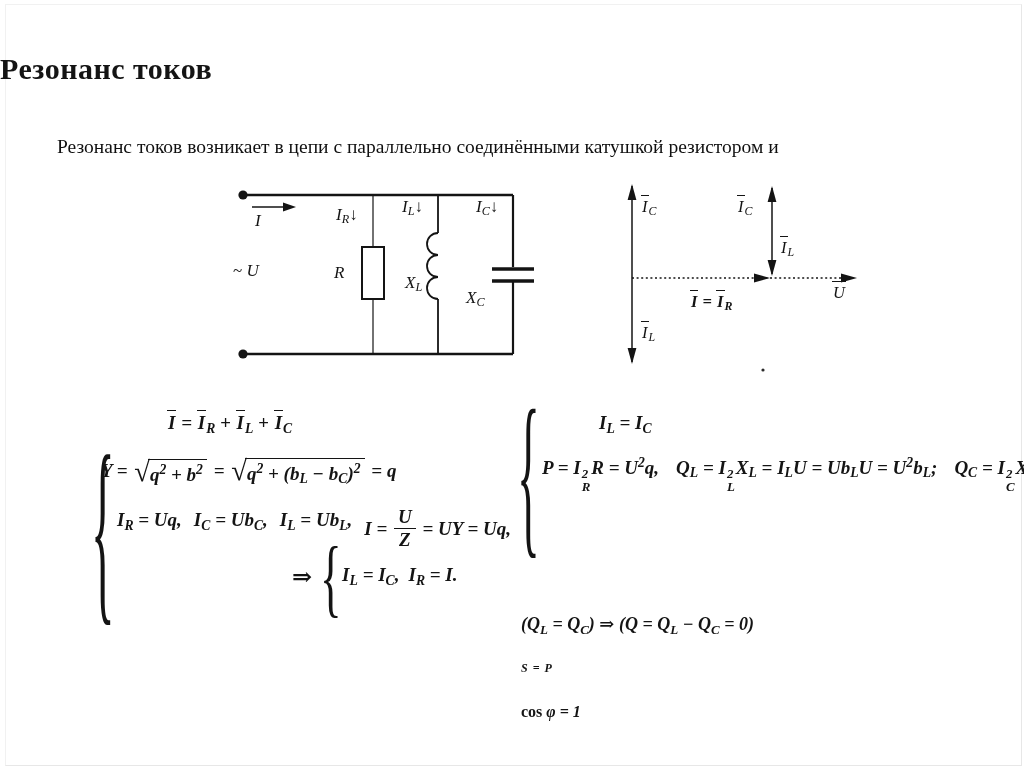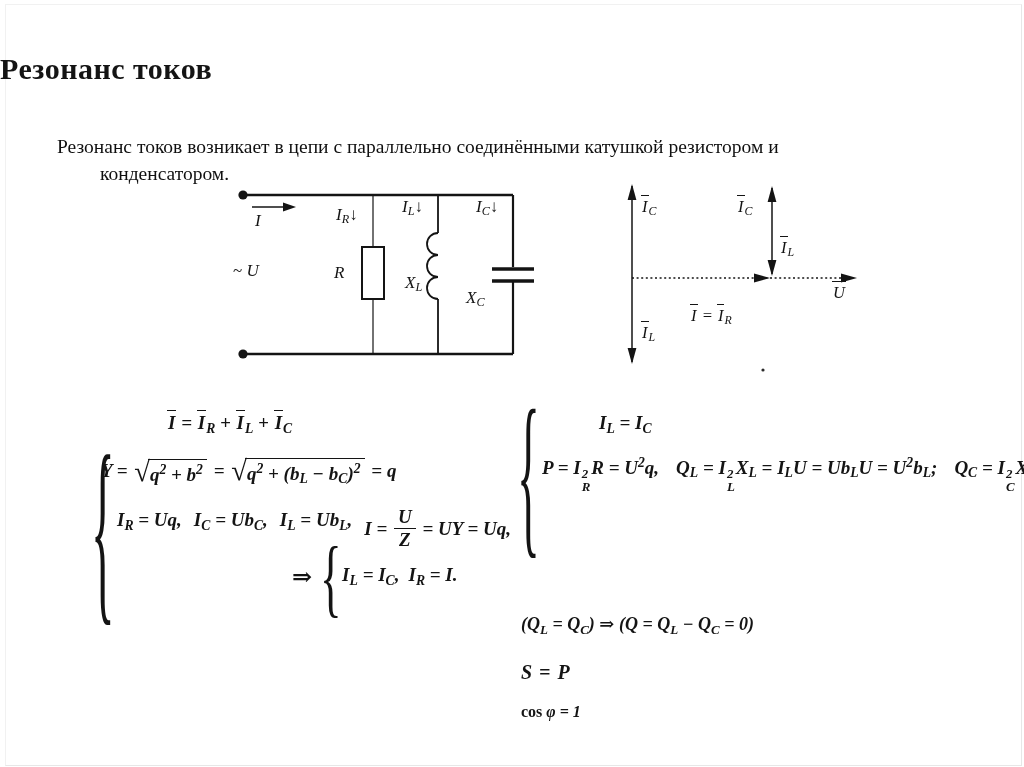--- a/index.html
+++ b/index.html
@@ -44,21 +44,20 @@
 </head>
 <body>
 
 <div class="slide">
   <div class="frame"></div>
 
   <div class="title">Резонанс токов</div>
 
   <div class="intro">
     <span class="l1">Резонанс токов возникает в цепи с параллельно соединёнными катушкой резистором и</span>
-    <span class="l2">конденсатором.</span>
   </div>
 
   <div class="diagram" style="left:235px;top:185px;width:312px;height:188px;">
     <svg width="312" height="188" viewBox="0 0 312 188">
       <g stroke="#141414" fill="none">
         <line x1="8" y1="10" x2="278" y2="10" stroke-width="2.6"></line>
         <line x1="8" y1="169" x2="278" y2="169" stroke-width="2.6"></line>
         <line x1="138" y1="10" x2="138" y2="169" stroke-width="1.2"></line>
         <line x1="203" y1="10" x2="203" y2="48" stroke-width="1.8"></line>
         <line x1="203" y1="114" x2="203" y2="169" stroke-width="1.8"></line>
@@ -102,21 +101,21 @@
         <polygon points="226,98.6 242,103 226,107.4"></polygon>
         <polygon points="152.6,27 157,11 161.4,27"></polygon>
         <polygon points="152.6,85 157,101 161.4,85"></polygon>
       </g>
       <circle cx="148" cy="195" r="1.6" fill="#2a2a2a"></circle>
     </svg>
     <span class="f plab" style="left:26px;top:20px;"><span class="bar">I</span><span class="sub">C</span></span>
     <span class="f plab" style="left:26px;top:146px;"><span class="bar">I</span><span class="sub">L</span></span>
     <span class="f plab" style="left:122px;top:20px;"><span class="bar">I</span><span class="sub">C</span></span>
     <span class="f plab" style="left:165px;top:61px;"><span class="bar">I</span><span class="sub">L</span></span>
-    <span class="f plab" style="left:75px;top:129px;"><span class="bar">I</span> = <span class="bar">I</span><span class="sub">R</span></span>
+    <span class="f plab" style="left:75px;top:115px;font-weight:bold;"><span class="bar">I</span> = <span class="bar">I</span><span class="sub">R</span></span>
     <span class="f plab" style="left:217px;top:106px;"><span class="bar">U</span></span>
   </div>
 
   <div class="f" style="left:167px;top:410px;"><span class="bar">I</span> = <span class="bar">I</span><span class="sub">R</span> + <span class="bar">I</span><span class="sub">L</span> + <span class="bar">I</span><span class="sub">C</span></div>
 
   <div class="f" style="left:101px;top:458px;text-align:center;">Y = <span class="sqrt">
         <span class="radical">√</span>
         <span class="radicand">q<span class="sup">2</span> + b<span class="sup">2</span></span>
       </span> = <span class="sqrt">
         <span class="radical">√</span>
@@ -160,16 +159,16 @@
           </span>X<span class="sub">L</span> = I<span class="sub">L</span>U = Ub<span class="sub">L</span>U = U<span class="sup">2</span>b<span class="sub">L</span>;</span>
       <span>Q<span class="sub">C</span> = I<span class="supsub">
             <span class="ss-t">2</span>
             <span class="ss-b">C</span>
           </span>X<span class="sub">C</span> = I<span class="sub">C</span>U = Ub<span class="sub">C</span>U = U<span class="sup">2</span>b<span class="sub">C</span>.</span>
     </span>
   </div>
 
   <div class="f" style="left:521px;top:613px;font-size:18px;">(Q<span class="sub">L</span> = Q<span class="sub">C</span>) ⇒ (Q = Q<span class="sub">L</span> − Q<span class="sub">C</span> = 0)</div>
 
-  <div class="f" style="left:521px;top:661px;font-size:20px;letter-spacing:1px;">S = P</div>
+  <div class="f" style="left:521px;top:661px;font-size:12px;letter-spacing:1px;">S = P</div>
 
   <div class="f" style="left:521px;top:703px;font-size:16px;"><span class="up">cos </span>φ = 1</div>
 </div>
 
 </body></html>

